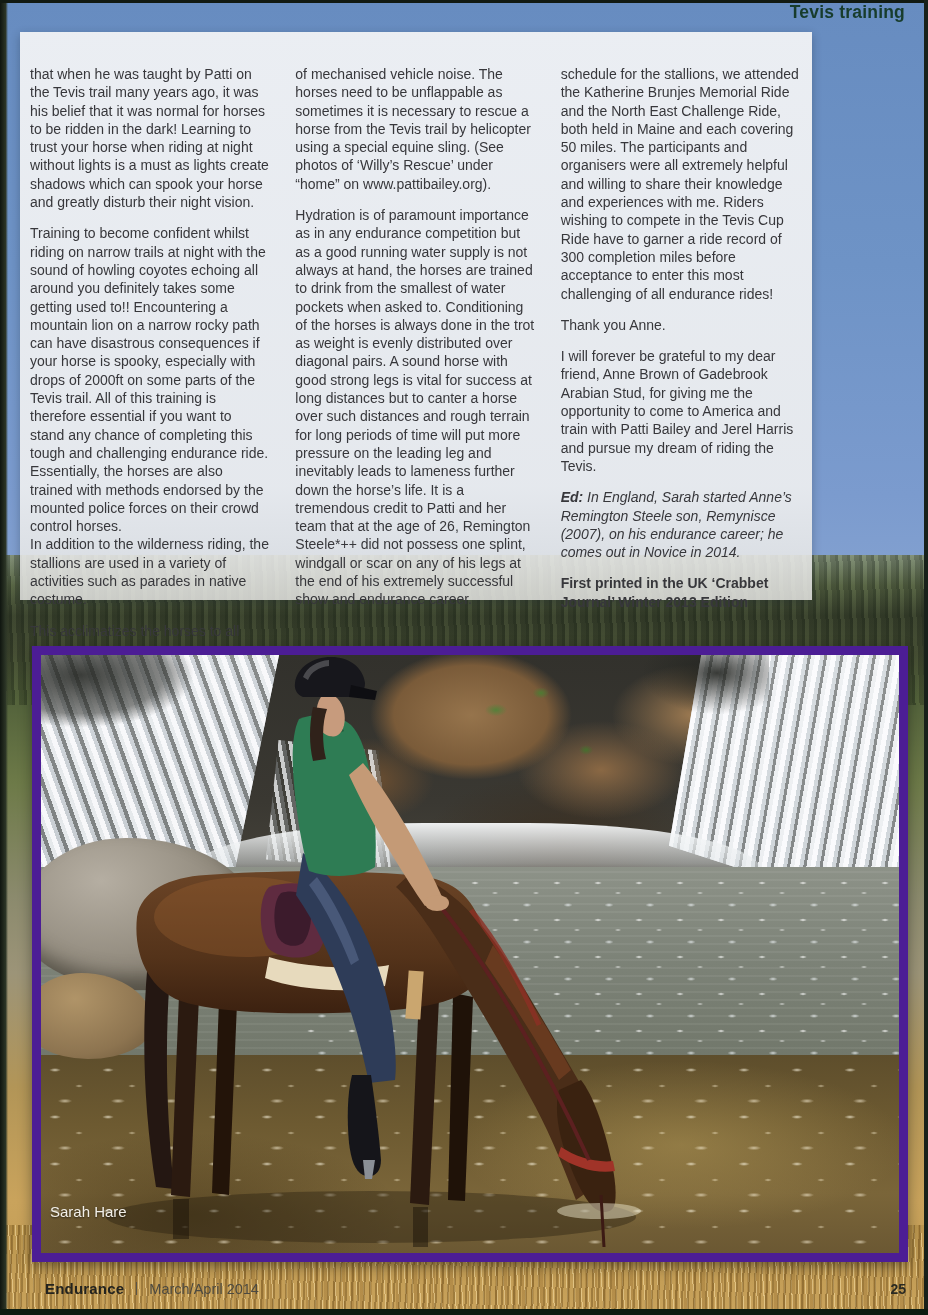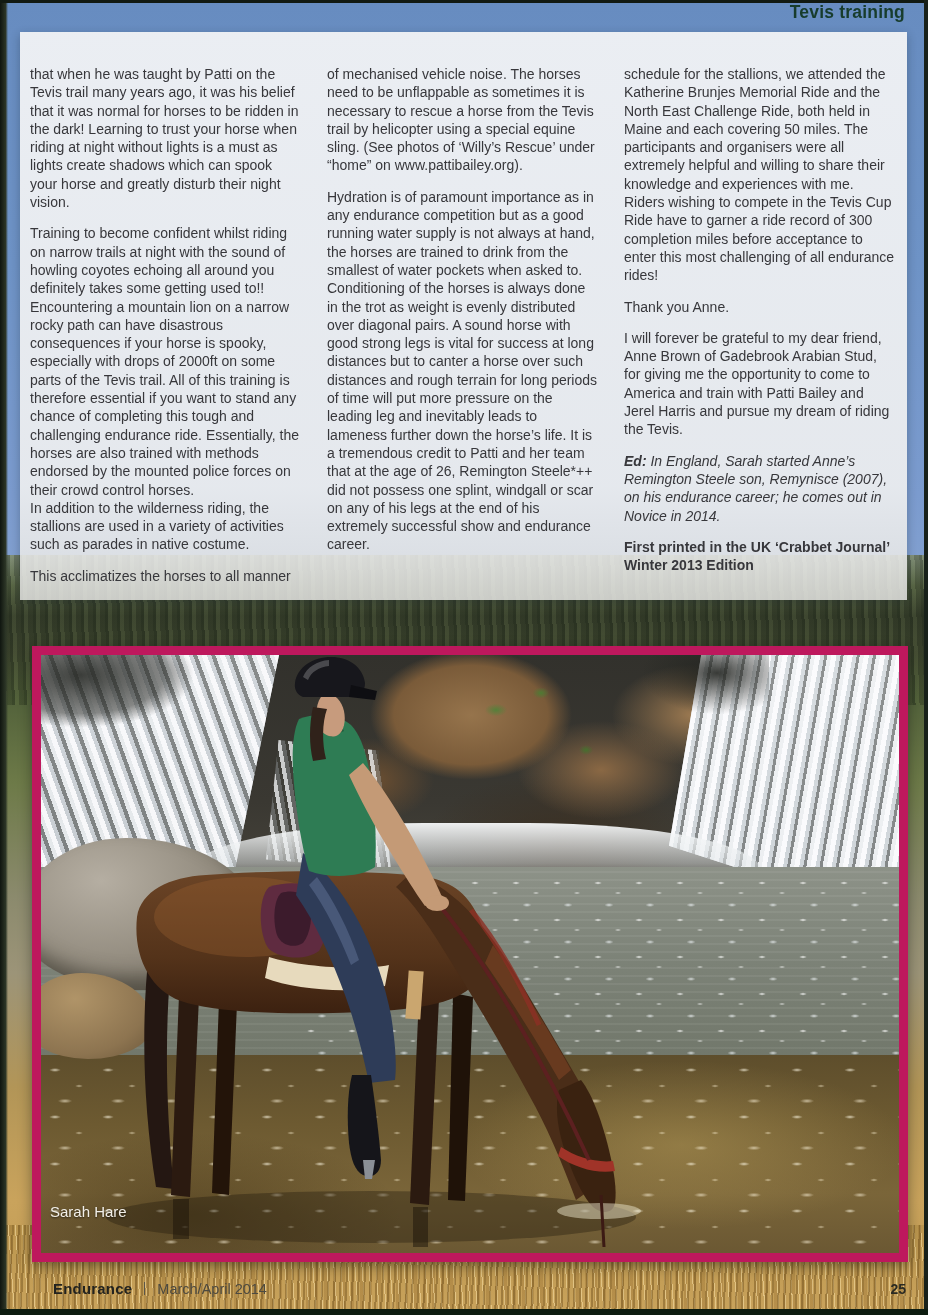--- a/index.html
+++ b/index.html
@@ -30,35 +30,35 @@
   .edge-t{left:0;top:0;width:100%;height:3px;background:#121a12;}
   .edge-r{right:0;top:0;width:4px;height:100%;background:#18211a;}
   .edge-b{left:0;bottom:0;width:100%;height:6px;background:#0d1c10;}
 
   
   .section-header{position:absolute;top:2px;right:23px;z-index:3;
     font-size:17.5px;font-weight:bold;letter-spacing:.2px;
     color:var(--header-text,#173c2c);}
 
   
-  .article-panel{position:absolute;left:20px;top:32px;width:887px;height:568px;z-index:2;
+  .article-panel{position:absolute;left:20px;top:32px;width:792px;height:568px;z-index:2;
     background:linear-gradient(180deg,rgba(243,244,246,.94) 0%,rgba(238,239,240,.92) 80%,rgba(228,228,226,.85) 100%);
     box-shadow:0 3px 9px rgba(20,30,40,.3);
     box-sizing:border-box;padding:33px 12px 0 10px;}
   .cols{display:flex;gap:26px;}
   .col{flex:1;min-width:0;}
   .col p{margin:0 0 13px 0;font-size:14px;line-height:18.3px;color:var(--body-text,#37373b);}
   .col p.no-gap{margin-top:-13px;}
   .ed-note{font-style:italic;}
   .ed-label{font-weight:bold;font-style:italic;}
   .credit{font-weight:bold;}
 
   
   .photo-frame{position:absolute;left:32px;top:646px;width:858px;height:598px;z-index:2;
-    padding:9px;background:#be185d;box-shadow:0 4px 12px rgba(15,20,15,.45);}
+    padding:9px;background:#4c1d95;box-shadow:0 4px 12px rgba(15,20,15,.45);}
   .photo{position:relative;width:858px;height:598px;overflow:hidden;background:#7d8376;}
   .ph{position:absolute;}
   .ph-rocks{left:0;top:0;width:858px;height:245px;
     background:
       radial-gradient(12px 8px at 500px 38px,#4e7a33 0%,rgba(0,0,0,0) 70%),
       radial-gradient(16px 9px at 455px 55px,#55803a 0%,rgba(0,0,0,0) 70%),
       radial-gradient(10px 7px at 545px 95px,#46702e 0%,rgba(0,0,0,0) 70%),
       radial-gradient(140px 90px at 430px 60px,#96744c 0%,#7a5b39 55%,rgba(0,0,0,0) 72%),
       radial-gradient(120px 70px at 560px 115px,#8a6844 0%,rgba(0,0,0,0) 70%),
       radial-gradient(90px 60px at 330px 125px,#6e5031 0%,rgba(0,0,0,0) 70%),
@@ -111,21 +111,21 @@
     background:radial-gradient(at 35% 28%,#b5aea2,#8f887b 60%,#6e685c);
     box-shadow:inset -8px -14px 18px rgba(40,38,30,.5);}
   .ph-rock2{left:-18px;top:318px;width:130px;height:86px;
     border-radius:45% 55% 50% 50%/55% 60% 40% 45%;
     background:radial-gradient(at 40% 30%,#b09468,#8d7450 65%,#6a563a);}
   .horse-svg{position:absolute;left:0;top:0;width:858px;height:598px;}
   .photo-caption{position:absolute;left:9px;top:548px;z-index:3;
     font-size:15px;color:var(--caption-text,#f2efe8);text-shadow:0 1px 2px rgba(0,0,0,.6);}
 
   
-  .footer{position:absolute;left:45px;top:1280px;z-index:10;display:flex;align-items:center;gap:12px;padding-left:8px;}
+  .footer{position:absolute;left:45px;top:1280px;z-index:10;display:flex;align-items:center;gap:12px;}
   .footer .mag{font-size:15px;font-weight:bold;color:var(--footer-text,#23231f);letter-spacing:.2px;}
   .footer .divider{width:1px;height:13px;background:#5a5548;}
   .footer .issue{font-size:14.5px;color:#4d4a40;}
   .page-number{position:absolute;right:22px;top:1281px;z-index:10;
     font-size:14px;font-weight:bold;color:#2a2a22;}
 </style>
 </head>
 <body>
 
 <div class="page">

